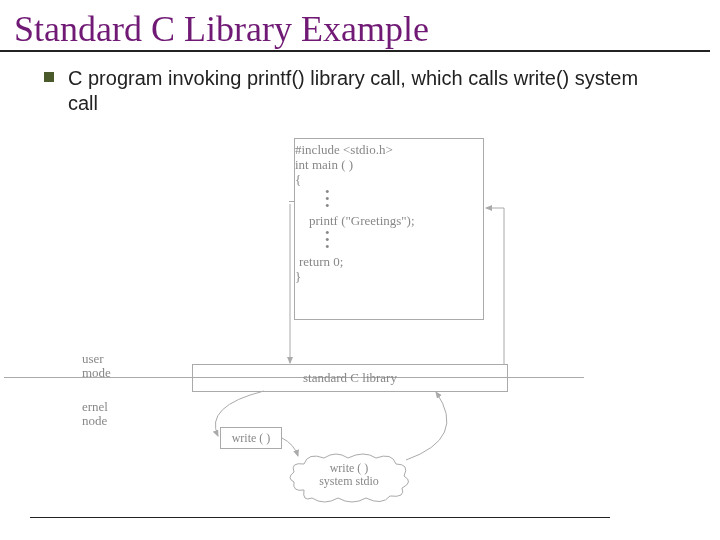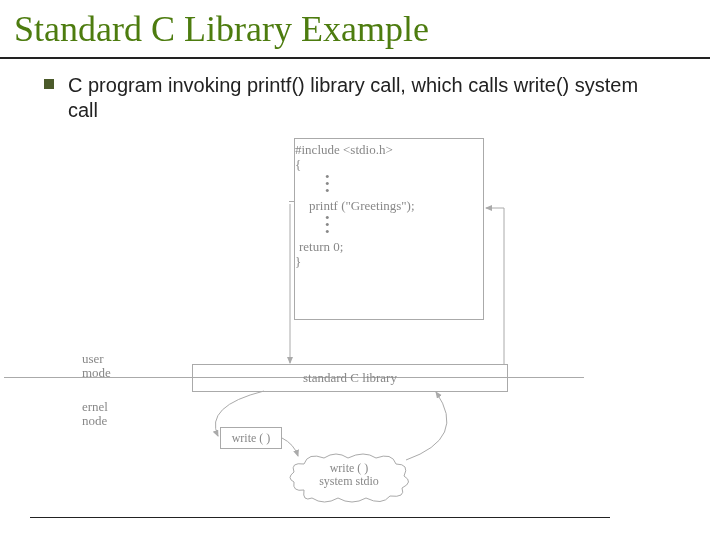--- a/index.html
+++ b/index.html
@@ -8,22 +8,22 @@
     width: 720px;
     height: 540px;
     font-family: Arial, Helvetica, sans-serif;
     background: #fff;
     position: relative;
     overflow: hidden;
   }
   .title {
     font-family: "Times New Roman", Times, serif;
     font-size: 36px;
-    color: #4d7c0f;
-    padding: 8px 0 7px 14px;
+    color: #701a75;
+    padding: 8px 0 0 14px;
     border-bottom: 2px solid #222;
     margin: 0 10px 0 0;
   }
   .bullet-row {
     display: flex;
     align-items: flex-start;
     margin: 14px 16px 0 44px;
   }
   .bullet-sq {
     width: 10px;
@@ -148,20 +148,21 @@
   <div class="bullet-text">C program invoking printf() library call, which calls write() system call</div>
 </div>
 
 <div class="diagram">
 
   <div class="mode-line"></div>
 
   <div class="code-box">
     <div class="printf-tick"></div>
     <div class="code-line">#include &lt;stdio.h&gt;</div>
+    <div class="code-line">int main ( )</div>
     <div class="code-line">{</div>
     <div class="code-line"><span class="dots3">•<br>•<br>•</span></div>
     <div class="code-line" style="margin-left:14px">printf ("Greetings");</div>
     <div class="code-line"><span class="dots3">•<br>•<br>•</span></div>
     <div class="code-line" style="margin-left:4px">return 0;</div>
     <div class="code-line">}</div>
   </div>
 
   <div class="mode-label" style="top:214px">user<br>mode</div>
   <div class="mode-label" style="top:262px">ernel<br>node</div>

